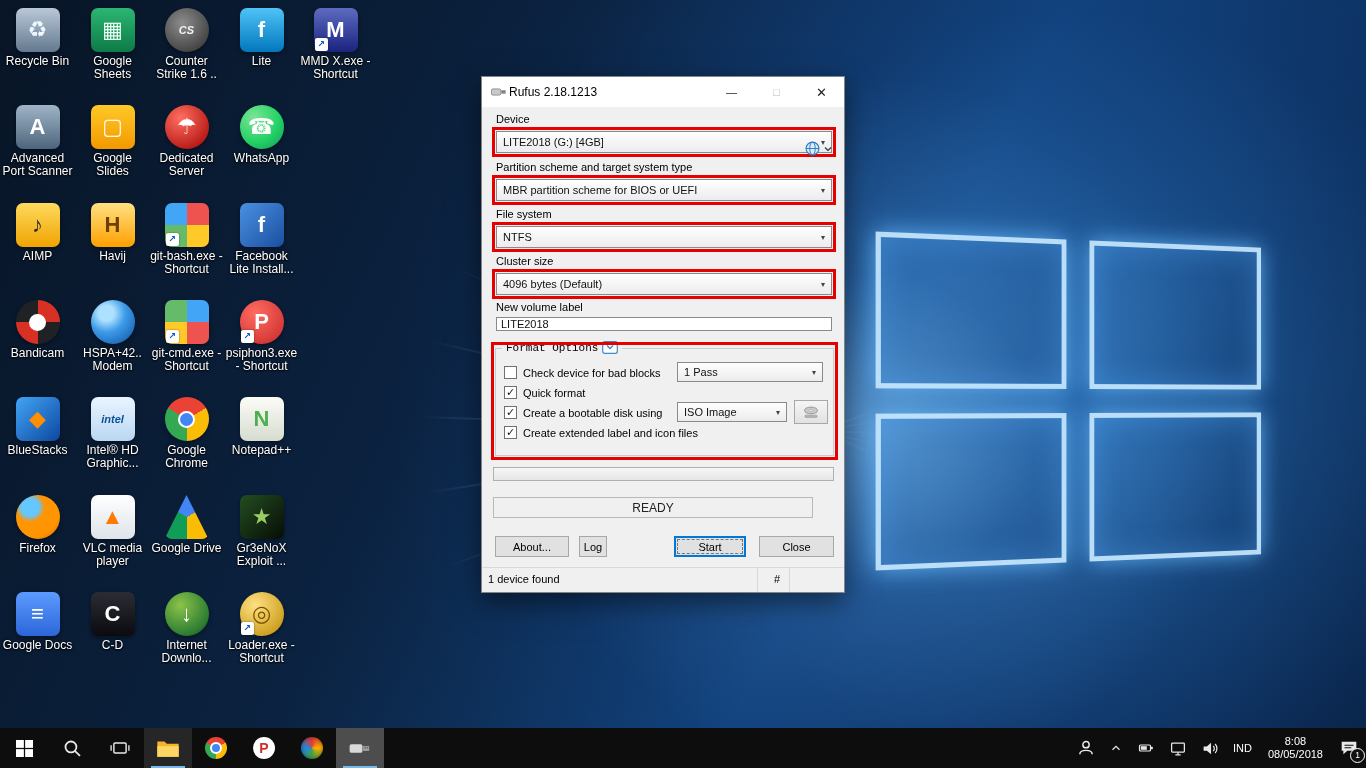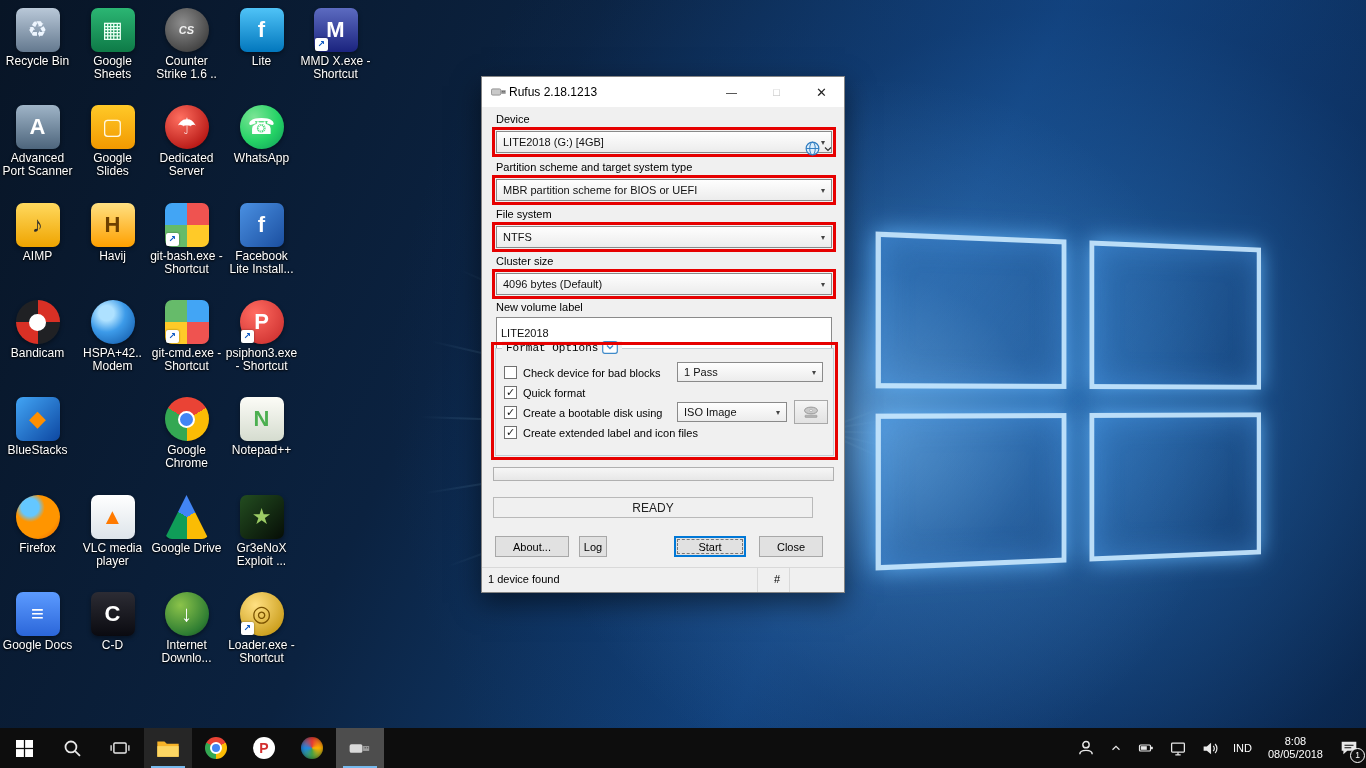--- a/index.html
+++ b/index.html
@@ -49,21 +49,21 @@
   .rfields{position:absolute;inset:0;}
   .flab{position:absolute;left:14px;height:12px;line-height:12px;font-size:11px;}
   .annot{position:absolute;left:10px;width:344px;height:30px;border:3px solid #e60000;
     box-sizing:border-box;pointer-events:none;z-index:6;}
   .combo{position:absolute;left:14px;width:336px;height:22px;box-sizing:border-box;
     background:linear-gradient(#fefefe,#ececec);border:1px solid #8a8a8a;
     display:flex;align-items:center;justify-content:space-between;padding:0 6px;font-size:11px;color:#111;}
   .combo .cv{white-space:nowrap;overflow:hidden;}
   .combo .carr{font-size:8px;color:#444;margin-left:4px;}
   .combo.sm{height:20px;}
-  .tinput{position:absolute;left:14px;width:336px;height:32px;box-sizing:border-box;border:1px solid #8a8a8a;
+  .tinput{position:absolute;left:14px;width:336px;height:14px;box-sizing:border-box;border:1px solid #8a8a8a;
     background:#fff;font-family:inherit;font-size:11px;padding:0 4px;color:#111;}
   .lang-sel{position:absolute;top:33px;right:12px;display:flex;align-items:center;gap:3px;z-index:7;cursor:default;}
   .fo-annot{left:9px;top:265px;width:347px;height:118px;}
   .fo-group{position:absolute;left:13px;top:271px;width:339px;height:108px;border:1px solid #c3cdd4;box-sizing:border-box;}
   .fo-title{position:absolute;top:-8px;left:6px;background:#f0f0f0;padding:0 4px;display:flex;align-items:center;gap:4px;font-size:11px;font-family:Liberation Mono, monospace;}
   .fo-row{position:absolute;left:8px;height:15px;display:flex;align-items:center;gap:6px;font-size:11px;}
   .cb{width:13px;height:13px;background:#fff;border:1px solid #707070;box-sizing:border-box;
     display:inline-flex;align-items:center;justify-content:center;font-size:11px;color:#1a1a1a;}
   .cb.checked::after{content:"✓";}
   .disc-btn{position:absolute;left:298px;top:51px;width:34px;height:24px;border:1px solid #a8a8a8;
@@ -156,20 +156,24 @@
       <div class="dlab">Google Slides</div>
     </div>
     <div class="dcell" style="left: 76px; top: 203px;">
       <div class="dimg" style="background: linear-gradient(rgb(255, 224, 130), rgb(255, 160, 0)); color: rgb(109, 63, 0);">H</div>
       <div class="dlab">Havij</div>
     </div>
     <div class="dcell" style="left: 76px; top: 300px;">
       <div class="dimg" style="background: radial-gradient(circle at 35% 30%, rgb(174, 225, 255) 0px, rgb(174, 225, 255) 18%, rgb(61, 155, 233) 45%, rgb(11, 79, 158) 100%); border-radius: 50%;"></div>
       <div class="dlab">HSPA+42.. Modem</div>
     </div>
+    <div class="dcell" style="left: 76px; top: 397px;">
+      <div class="dimg small" style="background: linear-gradient(rgb(234, 244, 255), rgb(185, 215, 243)); color: rgb(11, 83, 148);">intel</div>
+      <div class="dlab">Intel® HD Graphic...</div>
+    </div>
     <div class="dcell" style="left: 76px; top: 495px;">
       <div class="dimg" style="background: linear-gradient(rgb(255, 255, 255), rgb(221, 228, 234)); color: rgb(255, 122, 0);">▲</div>
       <div class="dlab">VLC media player</div>
     </div>
     <div class="dcell" style="left: 76px; top: 592px;">
       <div class="dimg" style="background: linear-gradient(rgb(44, 44, 52), rgb(10, 10, 16)); color: rgb(255, 255, 255);">C</div>
       <div class="dlab">C-D</div>
     </div>
     <div class="dcell" style="left: 150px; top: 8px;">
       <div class="dimg small" style="background: radial-gradient(circle at 40% 35%, rgb(141, 141, 141), rgb(43, 43, 43)); color: rgb(242, 242, 242); border-radius: 50%;">CS</div>
@@ -341,21 +345,21 @@
     </div>
 
     <div class="pbar" style="top:360px"></div>
     <div class="ready" style="top:390px">
       <span>READY</span>
     </div>
 
     <button class="rbtn" style="left:13px;width:74px;top:429px">About...</button>
     <button class="rbtn" style="left:97px;width:28px;top:429px">Log</button>
     <button class="rbtn focused" style="left:192px;width:72px;top:429px">Start</button>
-    <button class="rbtn" style="left:277px;width:64px;top:429px">Close</button>
+    <button class="rbtn" style="left:277px;width:75px;top:429px">Close</button>
 
     <div class="sbar">
       <span class="sleft">1 device found</span>
       <span class="sep" style="left:275px"></span>
       <span class="hash">#</span>
       <span class="sep" style="left:307px"></span>
     </div>
   </div>
 </div>
 

